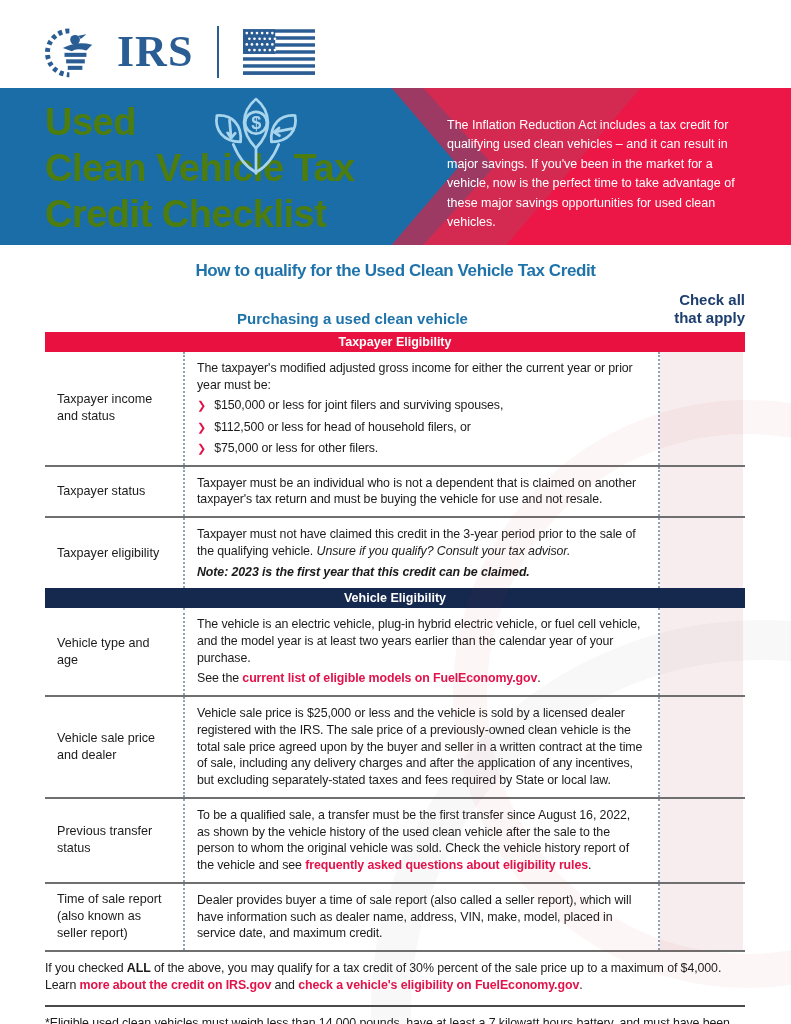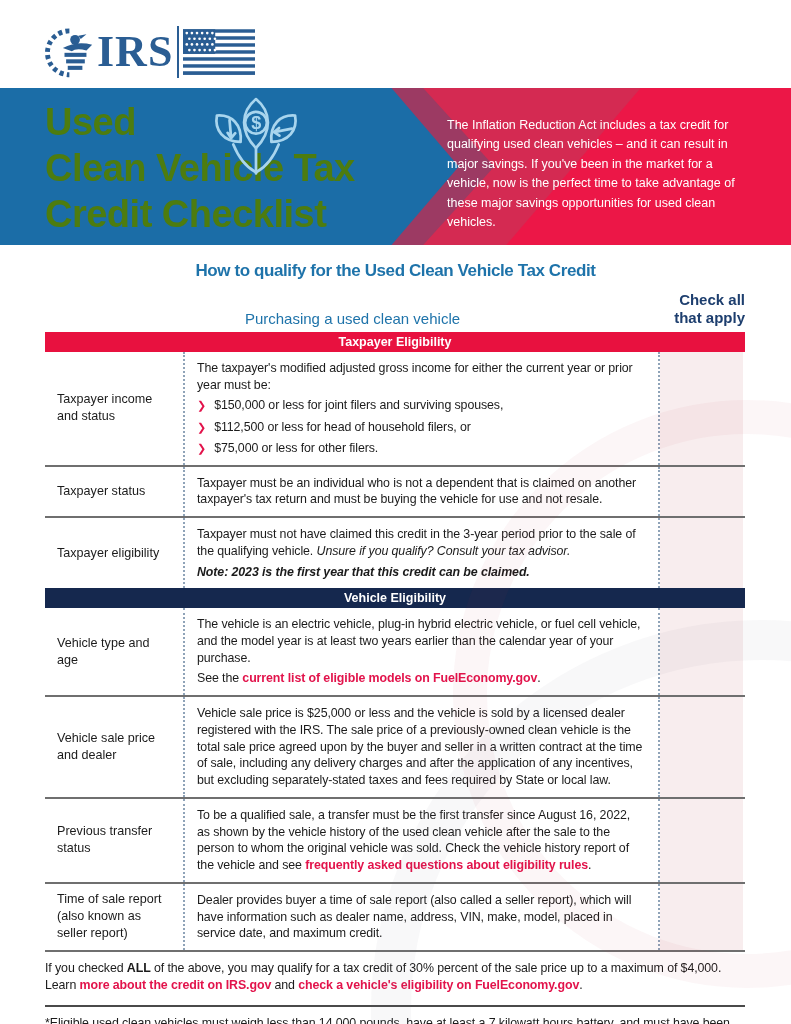--- a/index.html
+++ b/index.html
@@ -5,21 +5,21 @@
   html,body{margin:0;padding:0;background:#e9e9e9;}
   .page{position:relative;width:791px;height:1024px;margin:0 auto;background:#fff;
         font-family:"Liberation Sans","DejaVu Sans",sans-serif;color:#1b1b1b;overflow:hidden;}
   
   .wm{position:absolute;border-radius:50%;pointer-events:none;}
   .wm1{width:520px;height:520px;right:-250px;top:400px;border:34px solid rgba(180,40,70,0.045);}
   .wm2{width:700px;height:700px;right:-360px;top:620px;border:40px solid rgba(120,120,140,0.05);}
 
   
   .masthead{position:relative;height:88px;background:#fff;}
-  .logo-group{position:absolute;left:45px;top:26px;display:flex;align-items:center;gap:0;}
+  .logo-group{position:absolute;left:45px;top:26px;display:flex;align-items:center;gap:20px;}
   .logo-text{font-family:"Liberation Serif","DejaVu Serif",serif;font-weight:bold;
              font-size:44px;color:var(--logo_blue);letter-spacing:1px;line-height:1;}
   .logo-divider{width:2px;height:52px;background:var(--logo_blue);margin:0 4px;}
 
   
   .banner{position:relative;height:157px;overflow:hidden;}
   .chev{position:absolute;inset:0;}
   .chev-base{background:var(--crimson_mid);}
   .chev-bright{background:var(--red_bright);clip-path:polygon(81% 0,100% 0,100% 100%,64% 100%);}
   .chev-maroon{background:var(--maroon);clip-path:polygon(0 0,53.5% 0,62.5% 50%,53.5% 100%,0 100%);}
@@ -30,21 +30,21 @@
   .leaves-icon{position:absolute;left:152px;top:-4px;}
   .banner-copy{position:absolute;left:447px;top:28px;width:300px;color:#ffffff;
                font-size:12.5px;line-height:1.55;}
   .banner-copy p{margin:0;}
   .banner-copy .see{margin-top:12px;font-weight:bold;}
 
   
   .qualify-heading{margin:16px 45px 0;text-align:center;color:var(--heading_blue);
                    font-size:17px;font-weight:bold;letter-spacing:-0.4px;}
   .col-headers{display:flex;align-items:flex-end;margin:10px 46px 5px 45px;}
-  .col-left{width:615px;text-align:center;color:var(--heading_blue);font-weight:normal;font-size:15px;}
+  .col-left{width:615px;text-align:center;color:var(--heading_blue);font-weight:bold;font-size:15px;}
   .col-right{width:85px;text-align:right;color:var(--navy_text);font-weight:bold;
              font-size:15px;line-height:1.2;}
 
   
   .tablewrap{margin:0 46px 0 45px;border-bottom:2px solid #6f6f6f;}
   .section-bar{height:20px;line-height:20px;text-align:center;color:#fff;
                font-size:12.5px;font-weight:bold;}
   .bar-red{background:var(--bar_red);}
   .bar-navy{background:var(--bar_navy);}
   .trow{display:flex;}

